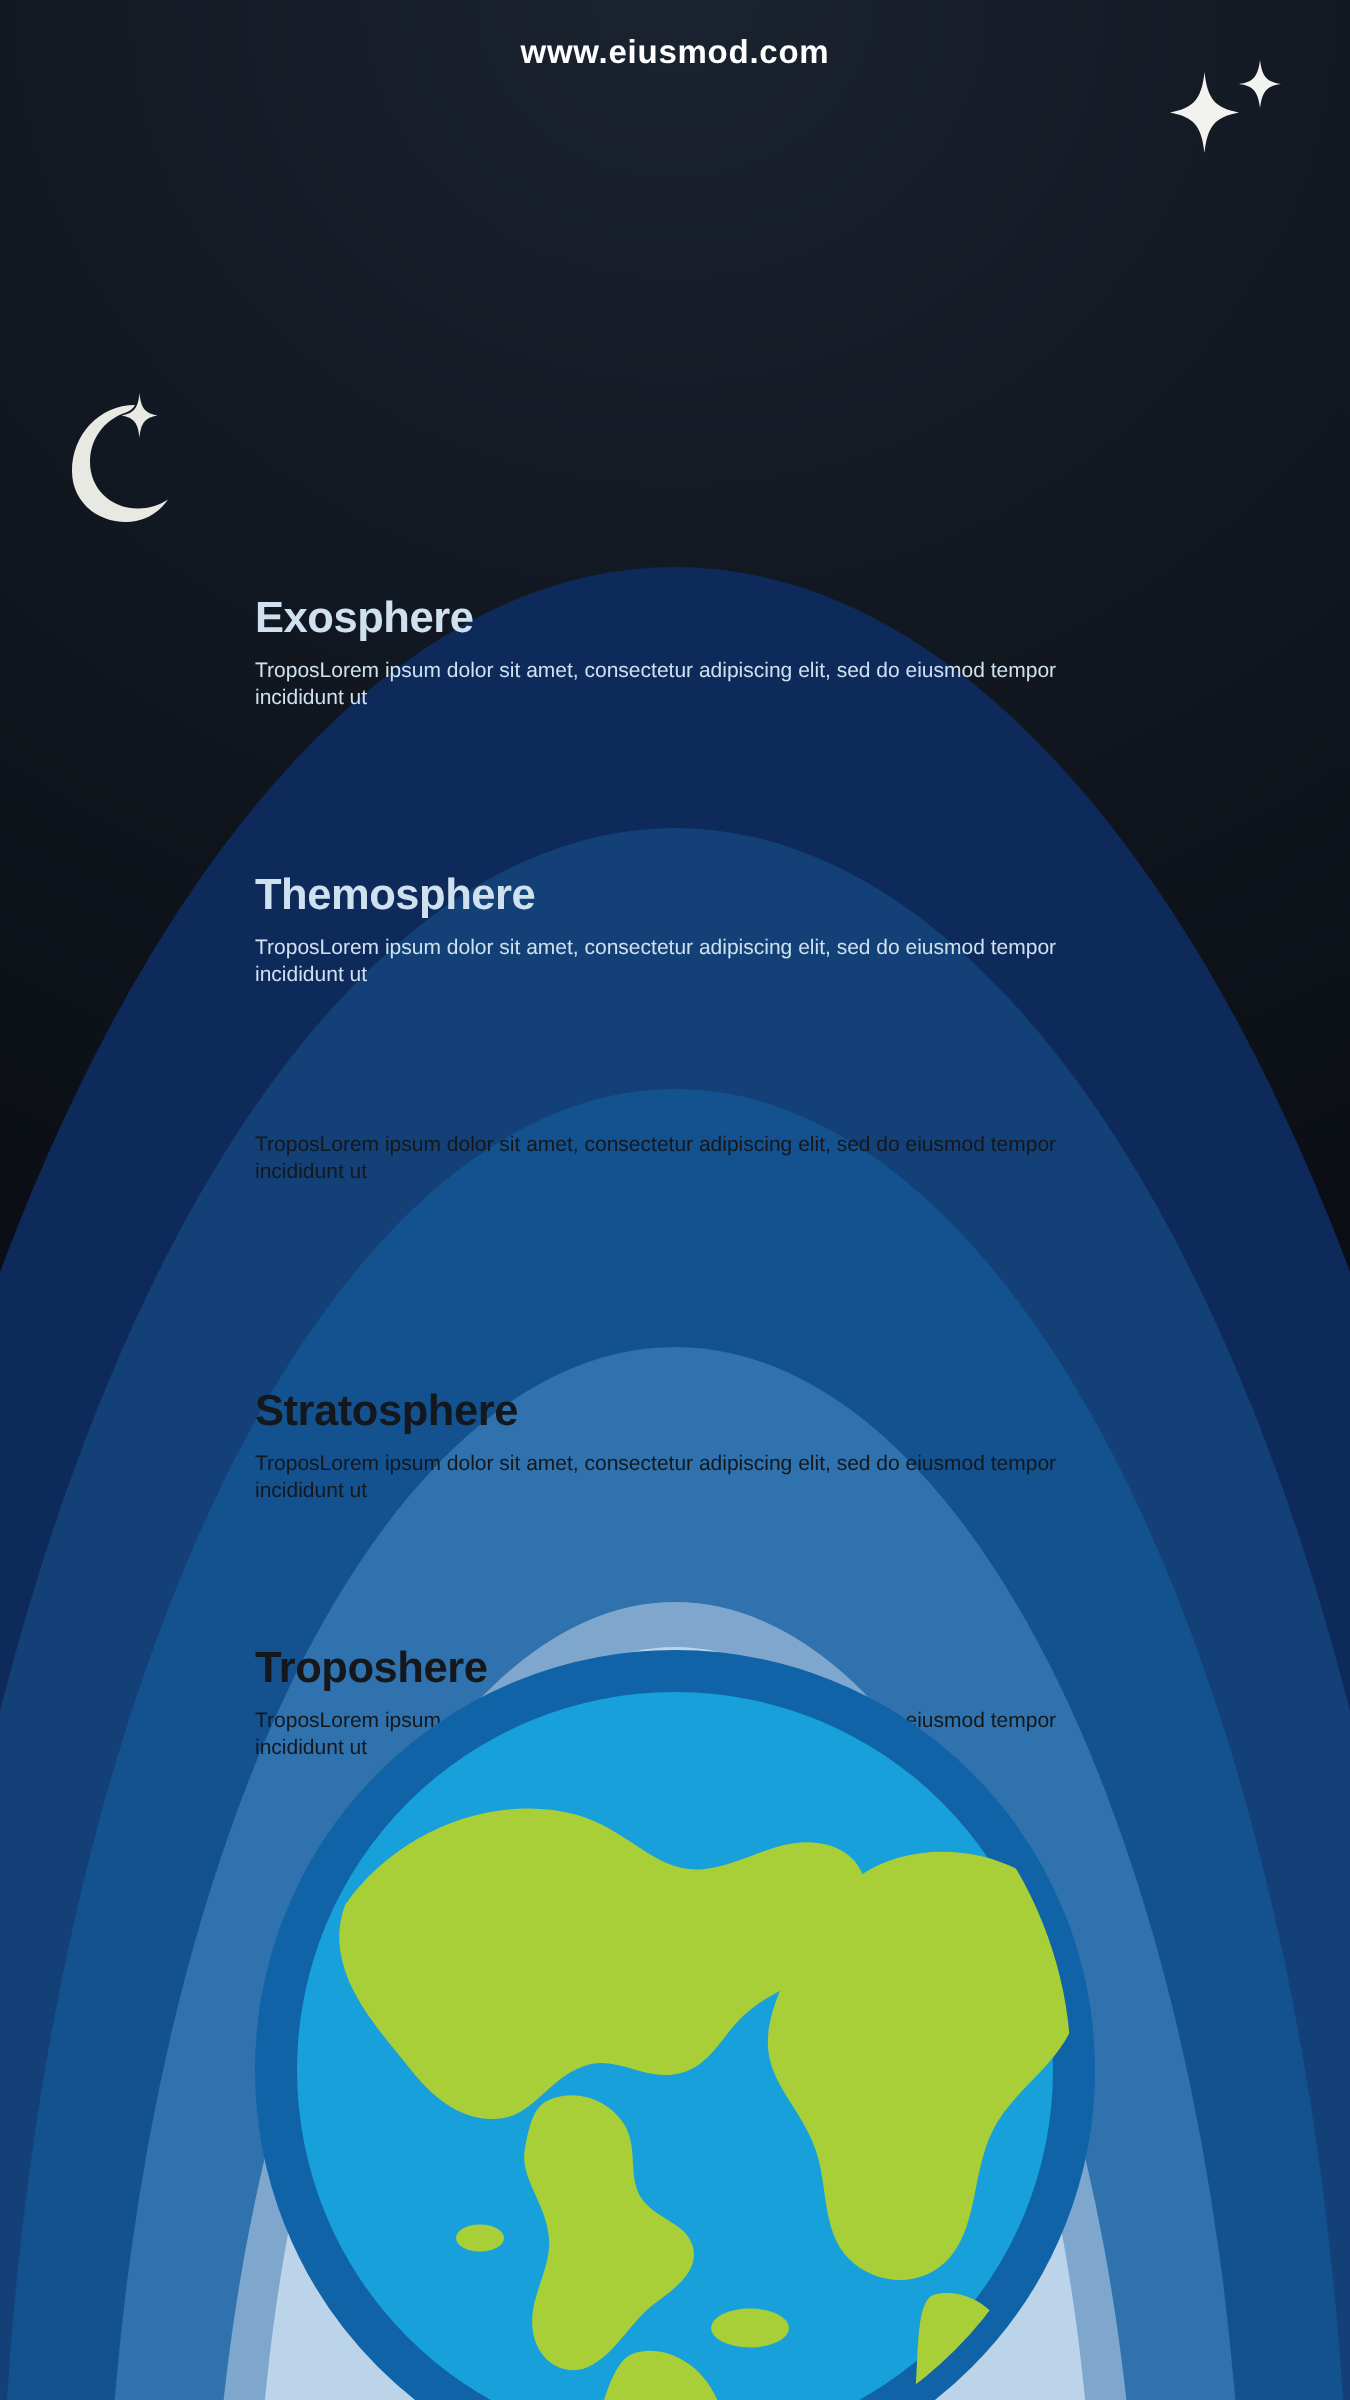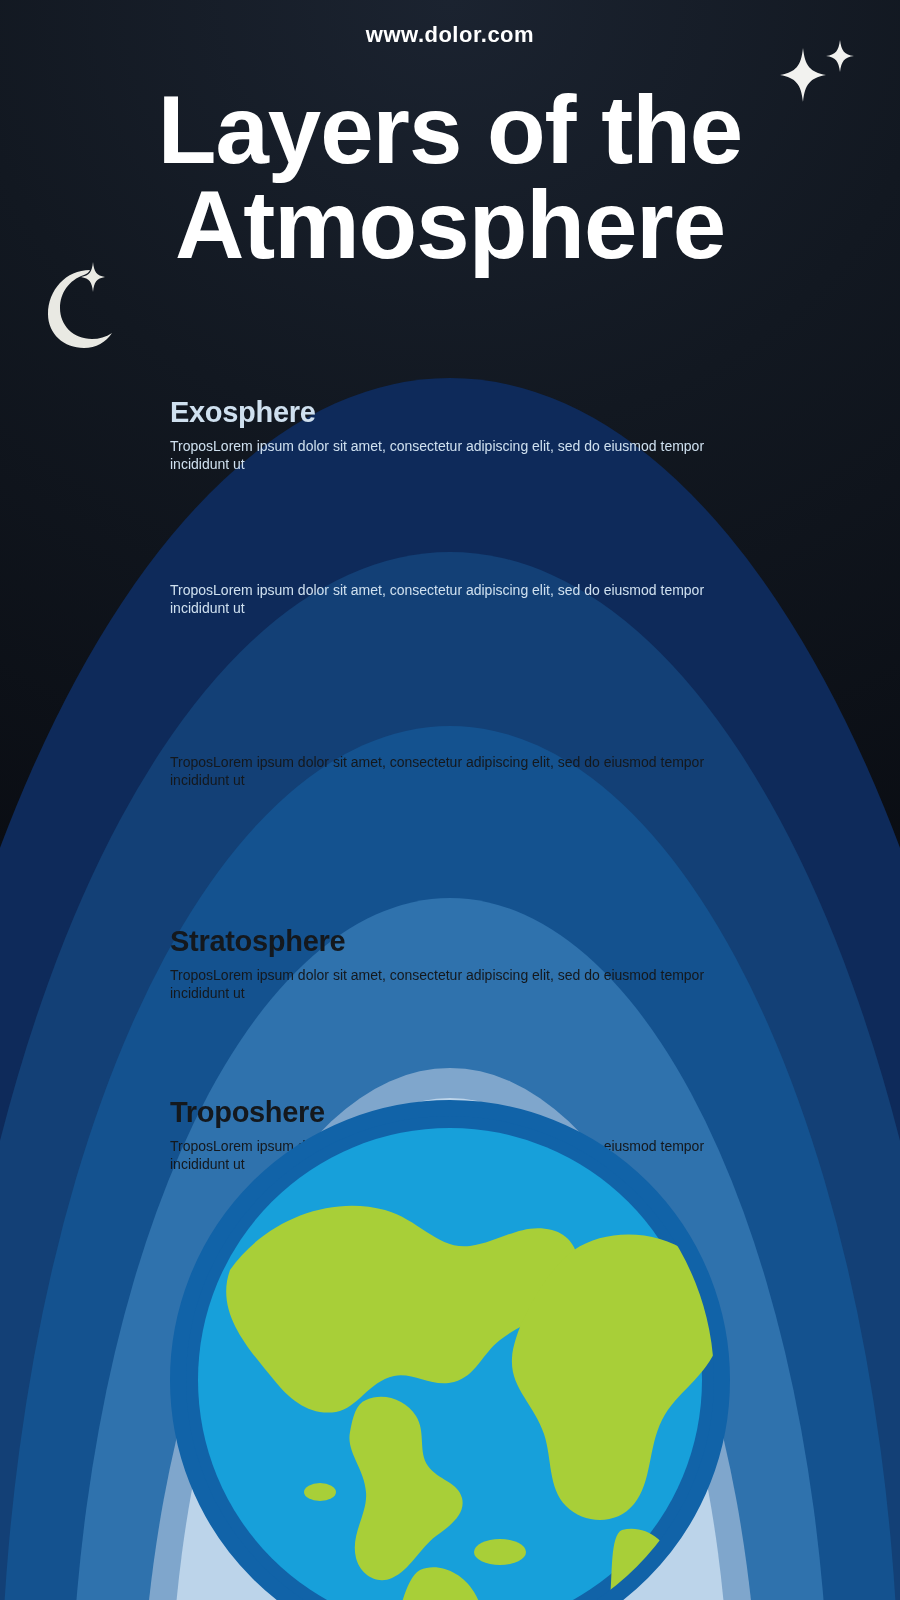--- a/index.html
+++ b/index.html
@@ -185,45 +185,42 @@
   </div>
 
   <div class="layer-texts">
 
     <div class="layer-block tone-light" style="top:396px;">
       <p class="layer-name">Exosphere</p>
       <p class="layer-desc">TroposLorem ipsum dolor sit amet, consectetur adipiscing elit, sed do eiusmod tempor incididunt ut</p>
     </div>
 
     <div class="layer-block tone-light" style="top:581px;">
+      <p class="layer-name">Themosphere</p>
       <p class="layer-desc">TroposLorem ipsum dolor sit amet, consectetur adipiscing elit, sed do eiusmod tempor incididunt ut</p>
     </div>
 
     <div class="layer-block tone-dark" style="top:753px;">
       <p class="layer-desc">TroposLorem ipsum dolor sit amet, consectetur adipiscing elit, sed do eiusmod tempor incididunt ut</p>
     </div>
 
     <div class="layer-block tone-dark" style="top:925px;">
       <p class="layer-name">Stratosphere</p>
       <p class="layer-desc">TroposLorem ipsum dolor sit amet, consectetur adipiscing elit, sed do eiusmod tempor incididunt ut</p>
     </div>
 
     <div class="layer-block tone-dark" style="top:1096px;">
       <p class="layer-name">Troposhere</p>
       <p class="layer-desc">TroposLorem ipsum dolor sit amet, consectetur adipiscing elit, sed do eiusmod tempor incididunt ut</p>
     </div>
 
   </div>
 
-  <div class="watermark">www.dolor.com</div>
-
-  <h1 class="title">
-    <span class="line1">Layers of the</span>
-    <span class="line2">Atmosphere</span>
-  </h1>
+  <div class="watermark">www.eiusmod.com</div>
+
 
   <div class="spark" style="left:780px;top:48px;">
     <svg width="46" height="54" viewBox="0 0 46 54">
       <path d="M23 0 C25 18 30 24 46 27 C30 30 25 36 23 54 C21 36 16 30 0 27 C16 24 21 18 23 0 Z" fill="#f2f2ef"></path>
     </svg>
   </div>
   <div class="spark" style="left:826px;top:40px;">
     <svg width="28" height="32" viewBox="0 0 28 32">
       <path d="M14 0 C15.4 11 18.4 14.8 28 16 C18.4 17.2 15.4 21 14 32 C12.6 21 9.6 17.2 0 16 C9.6 14.8 12.6 11 14 0 Z" fill="#f2f2ef"></path>
     </svg>

